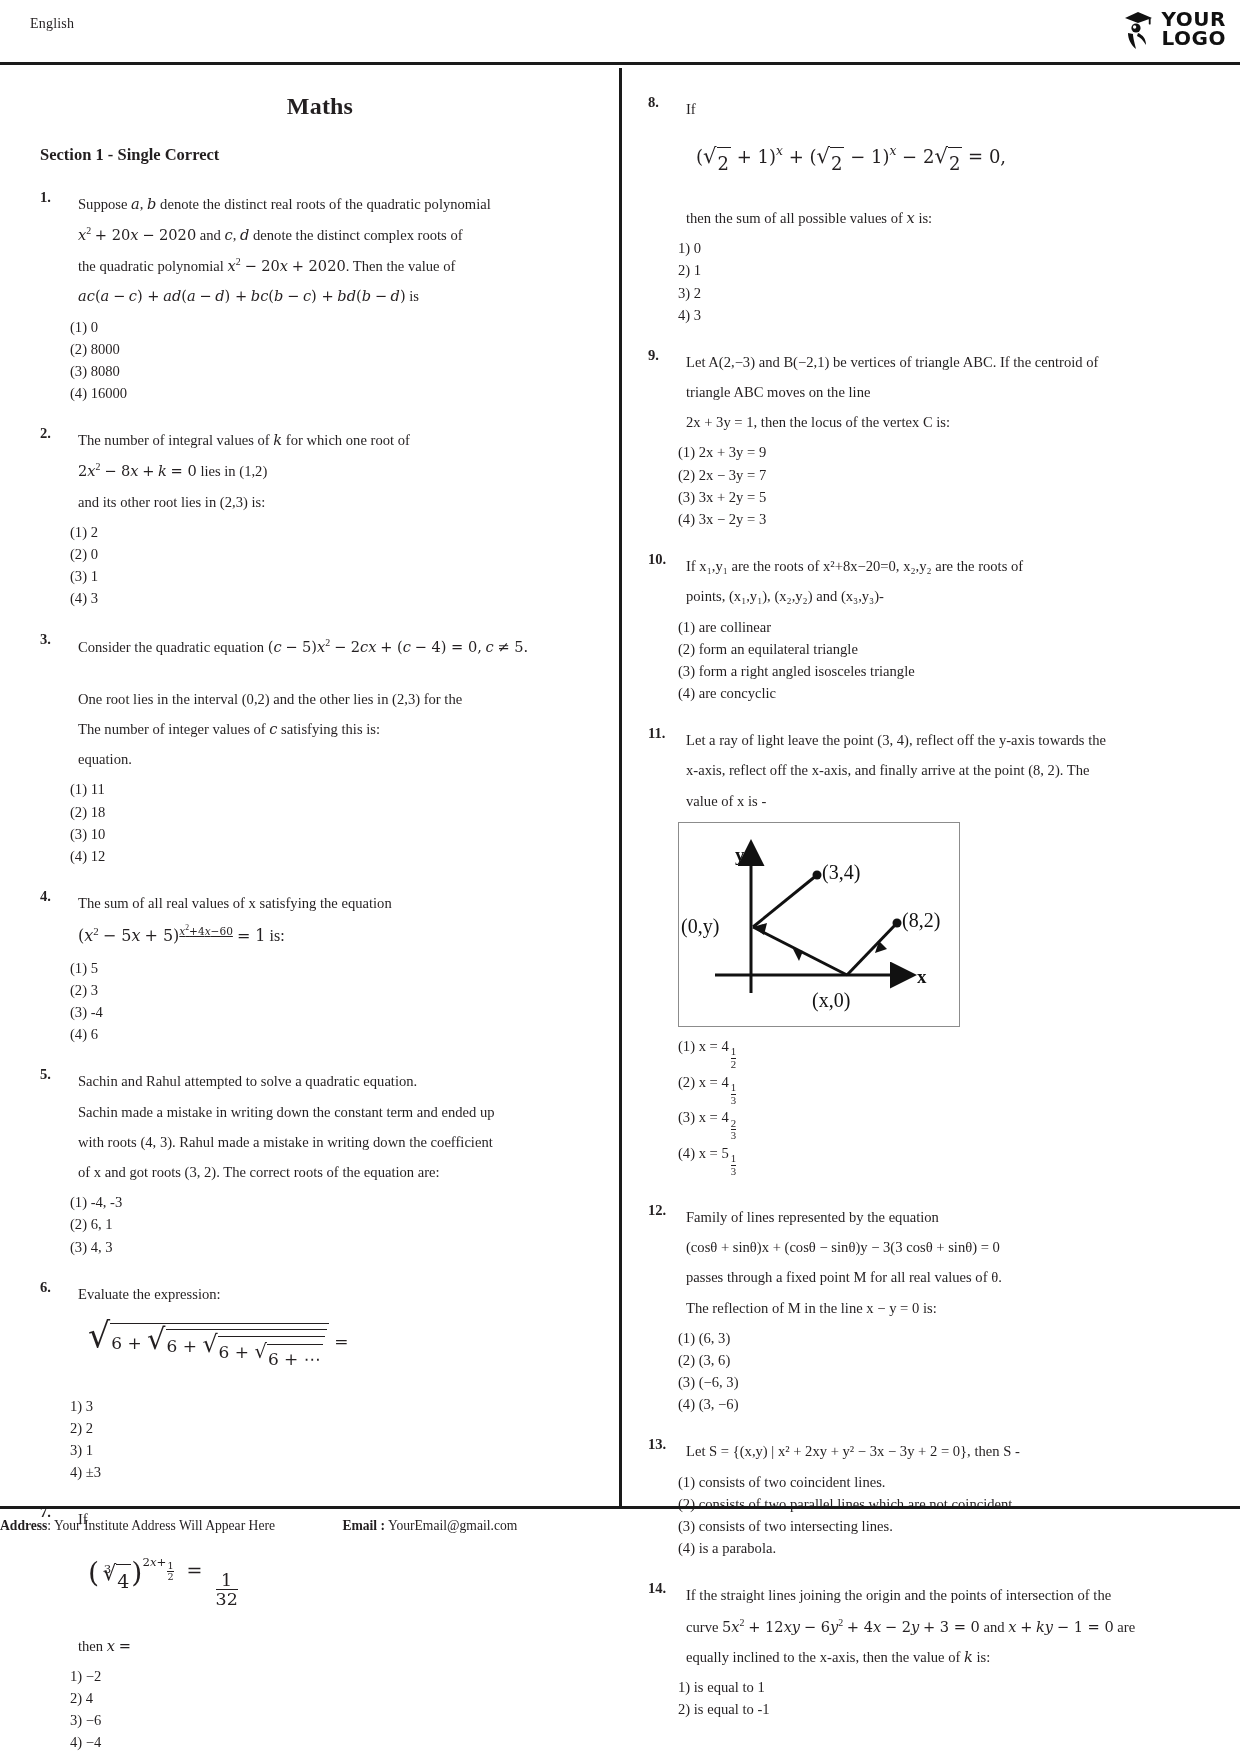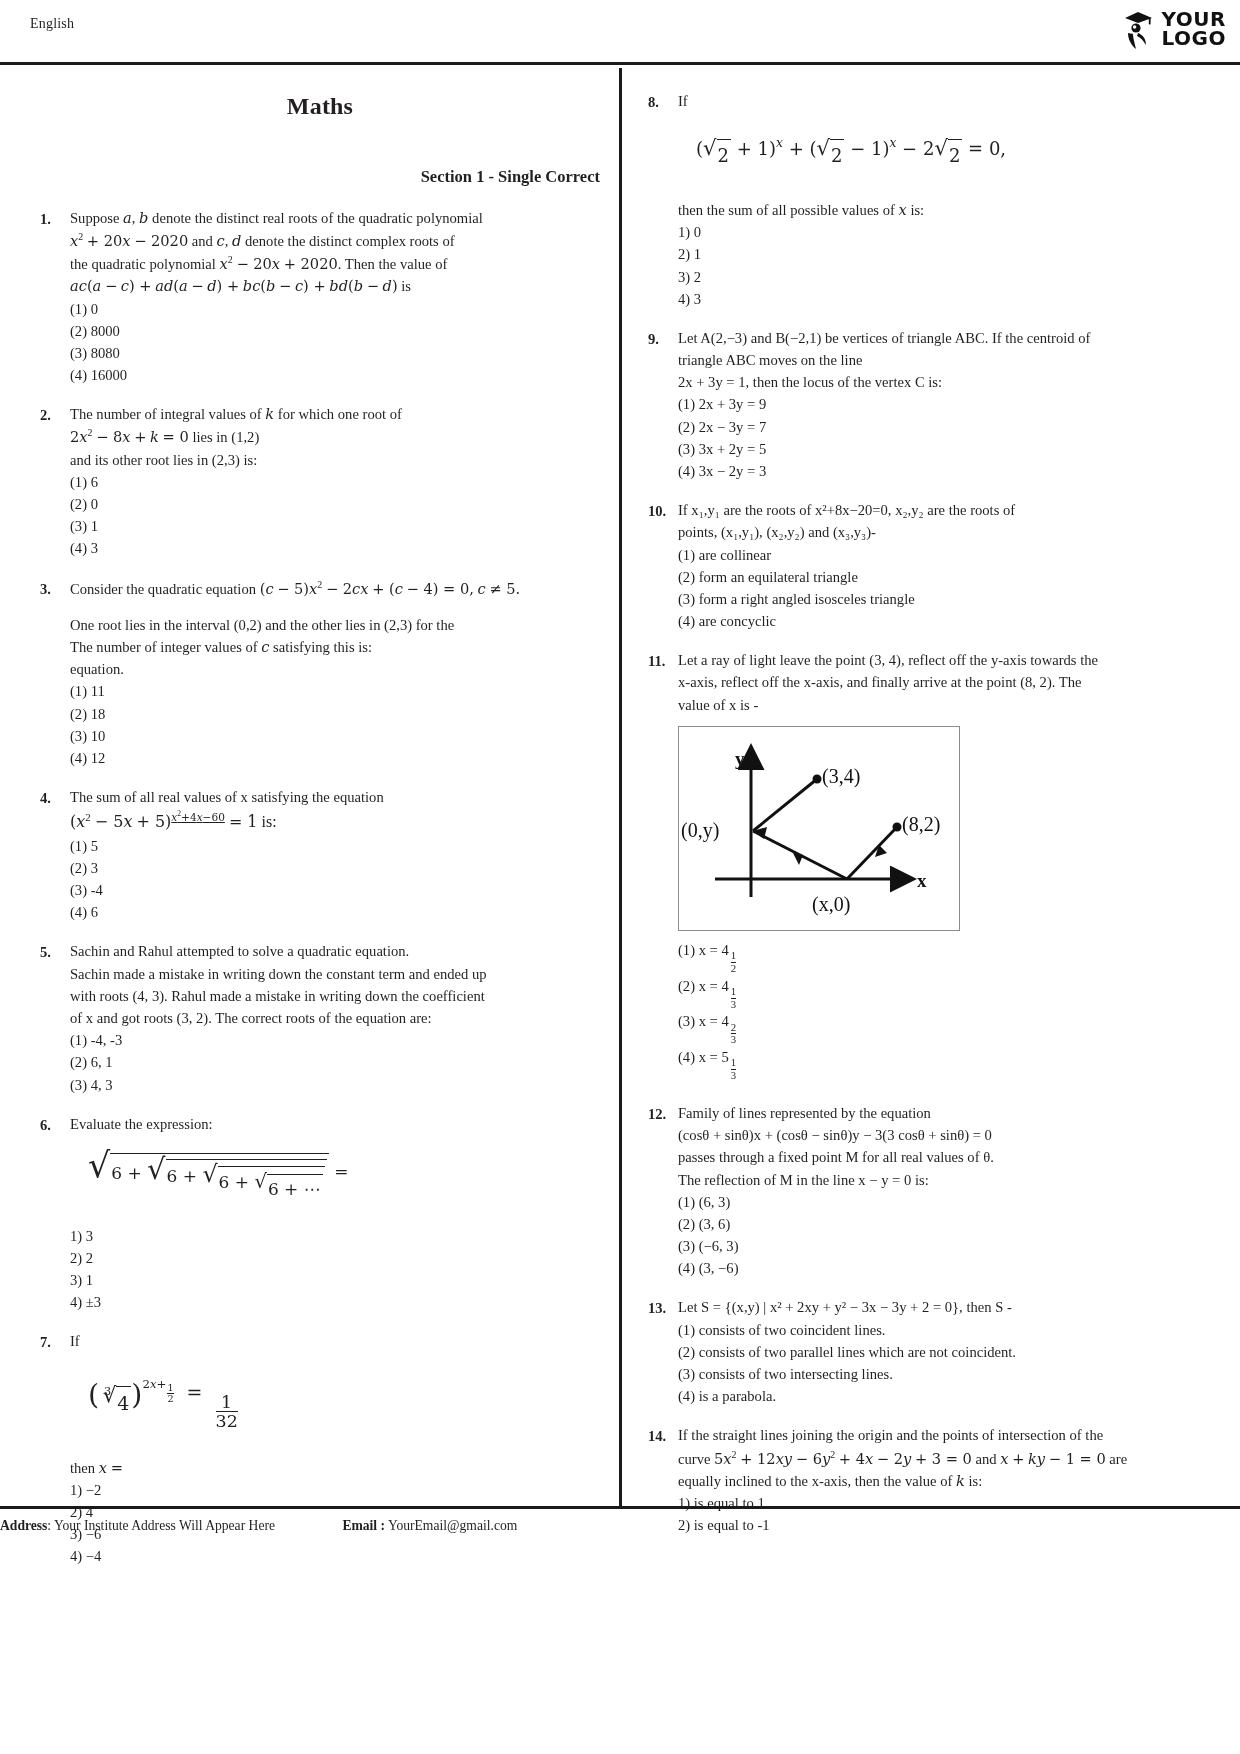--- a/index.html
+++ b/index.html
@@ -51,32 +51,32 @@
     font-size:14.6px; line-height:1.52;
   }
   .col-left { left:40px; }
   .col-right { left:648px; }
 
   h1.subject {
     text-align:center; font-size:24px; font-weight:bold;
     margin:20px 0 0 0; letter-spacing:.2px;
   }
   h2.section {
-    text-align:right; font-size:16.5px; font-weight:bold;
-    margin:40px 0 0 0;
+    text-align:left; font-size:16.5px; font-weight:bold;
+    margin:18px 0 0 0;
   }
 
   
   .q { display:flex; margin-top:17px; }
   .q-num {
     width:30px; flex:0 0 30px; font-weight:bold; font-size:14.6px;
     padding-top:1px;
   }
   .q-body { flex:1 1 auto; }
-  .q-line { margin:0; }
+  .q-line { margin:8px; }
   .opt { margin:0; }
   .gap { height:14px; }
 
   
   .m { font-family:"DejaVu Serif","Liberation Serif",serif; font-style:italic; }
   .mr { font-family:"DejaVu Serif","Liberation Serif",serif; font-style:normal; }
   .bigmath {
     font-family:"DejaVu Serif","Liberation Serif",serif;
     font-size:17px; margin:10px 0 10px 0; display:block;
   }
@@ -166,21 +166,21 @@
           <p class="opt">(4) 16000</p>
         </div>
       </div>
 
       <div class="q">
         <div class="q-num">2.</div>
         <div class="q-body">
           <p class="q-line">The number of integral values of <span class="m">k</span> for which one root of</p>
           <p class="q-line"><span class="mr">2</span><span class="m">x</span><sup class="en">2</sup> <span class="mr">− 8</span><span class="m">x</span> <span class="mr">+</span> <span class="m">k</span> <span class="mr">= 0</span> lies in (1,2)</p>
           <p class="q-line">and its other root lies in (2,3) is:</p>
-          <p class="opt">(1) 6</p>
+          <p class="opt">(1) 2</p>
           <p class="opt">(2) 0</p>
           <p class="opt">(3) 1</p>
           <p class="opt">(4) 3</p>
         </div>
       </div>
 
       <div class="q">
         <div class="q-num">3.</div>
         <div class="q-body">
           <p class="q-line">Consider the quadratic equation <span class="mr">(</span><span class="m">c</span> <span class="mr">− 5)</span><span class="m">x</span><sup class="en">2</sup> <span class="mr">− 2</span><span class="m">cx</span> <span class="mr">+ (</span><span class="m">c</span> <span class="mr">− 4) = 0,</span> <span class="m">c</span> <span class="mr">≠ 5.</span></p>

